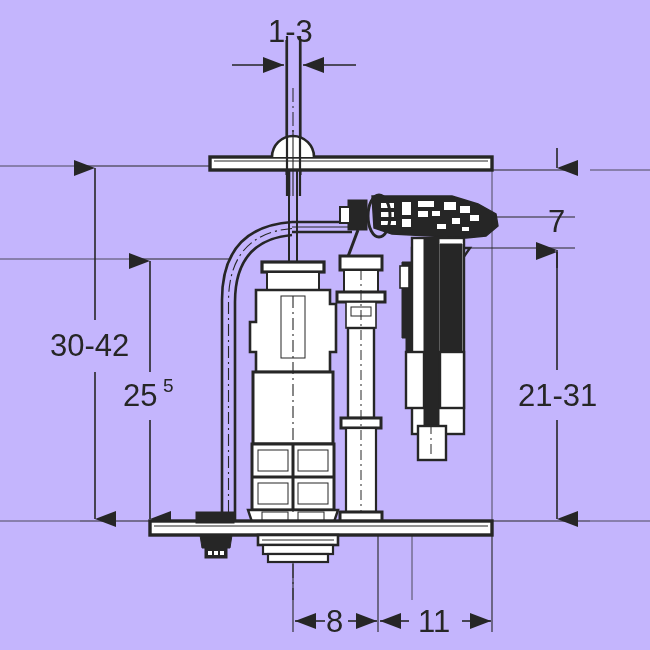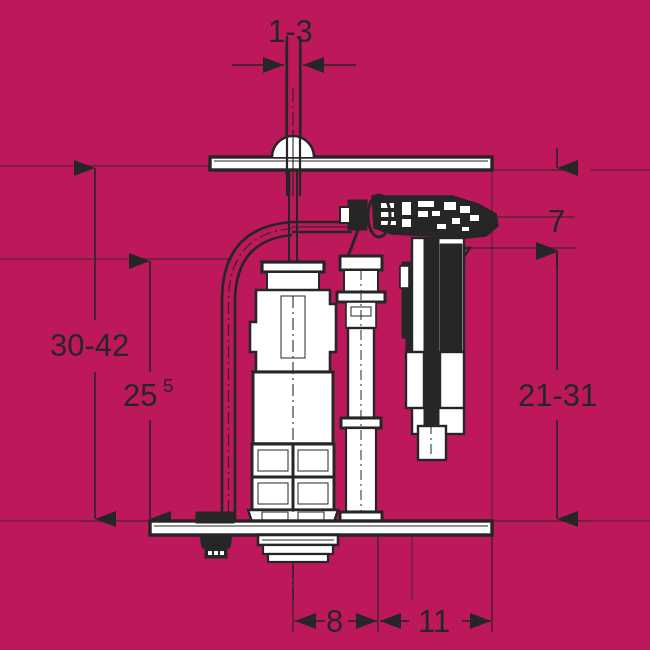--- a/index.html
+++ b/index.html
@@ -1,18 +1,18 @@
 <!DOCTYPE html>
 <html><head>
 <meta charset="utf-8">
 <style>
   html,body{margin:0;padding:0;background:#ffffff;}
   body{width:650px;height:650px;overflow:hidden;
        font-family:"Liberation Sans","DejaVu Sans",sans-serif;}
-  #stage{position:relative;width:650px;height:650px;background:#be185d;}
+  #stage{position:relative;width:650px;height:650px;background:#c4b5fd;}
   svg#drawing{position:absolute;left:0;top:0;width:650px;height:650px;display:block;}
   .dimtxt{font-family:"Liberation Sans","DejaVu Sans",sans-serif;
           font-size:31px;fill:#262626;letter-spacing:0px;}
   .dimtxt-sup{font-family:"Liberation Sans","DejaVu Sans",sans-serif;
           font-size:19px;fill:#262626;}
 </style>
 </head>
 <body>
 
 <div id="stage">

